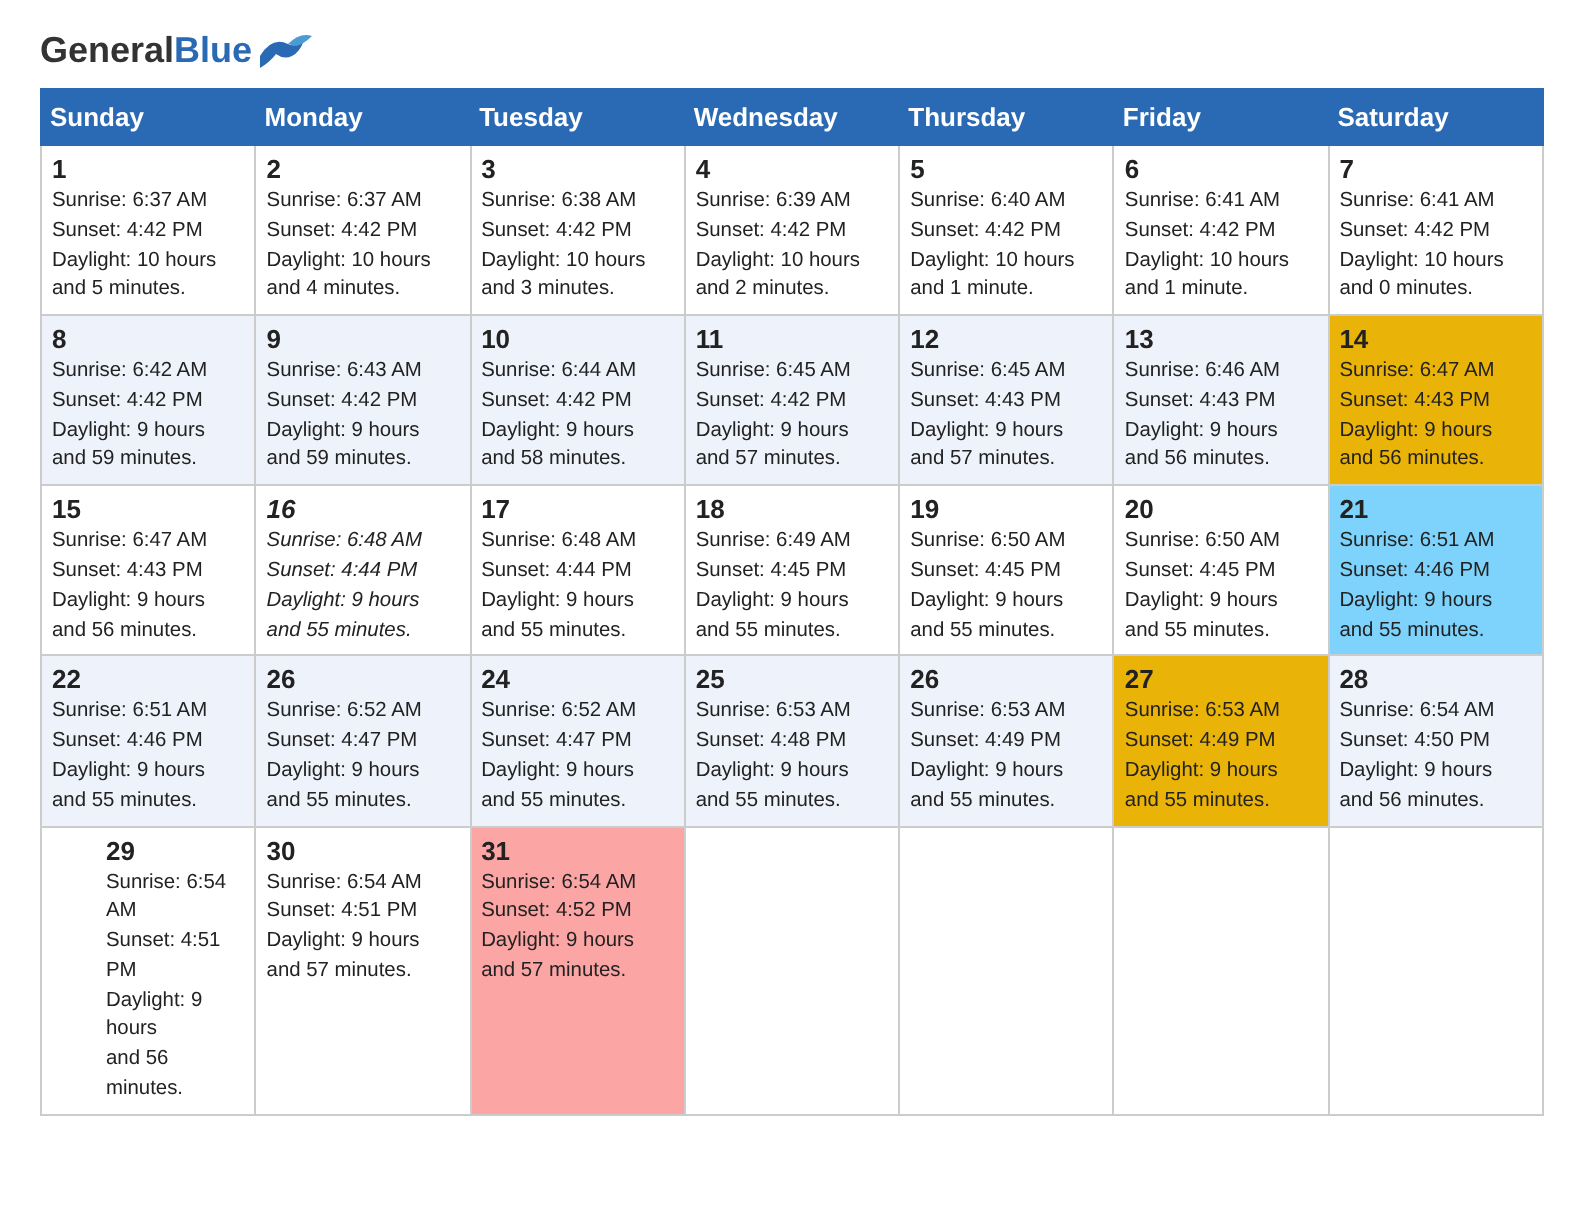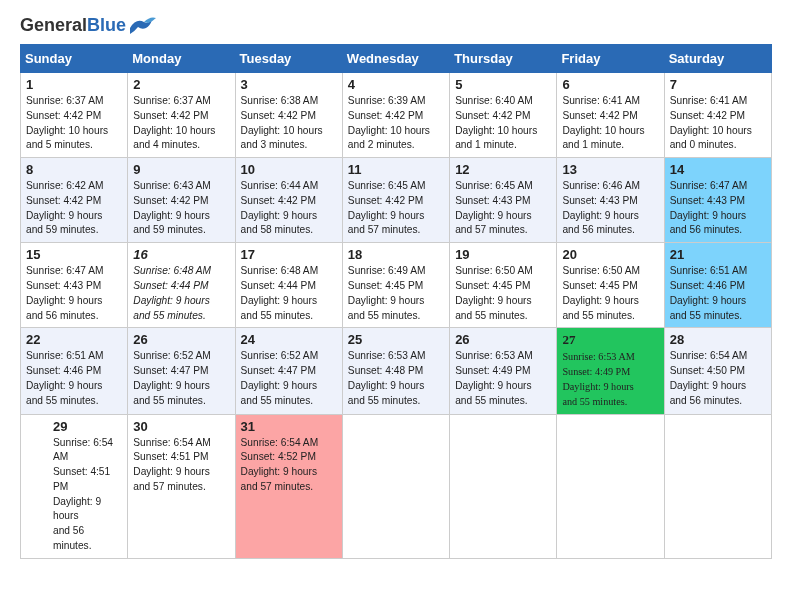--- a/index.html
+++ b/index.html
@@ -187,21 +187,21 @@
             <div class="cell-text">Sunrise: 6:45 AM<br>Sunset: 4:42 PM<br>Daylight: 9 hours<br>and 57 minutes.</div>
           </td>
           <td style="background: rgb(238, 242, 251);">
             <span class="day-number">12</span>
             <div class="cell-text">Sunrise: 6:45 AM<br>Sunset: 4:43 PM<br>Daylight: 9 hours<br>and 57 minutes.</div>
           </td>
           <td style="background: rgb(238, 242, 251);">
             <span class="day-number">13</span>
             <div class="cell-text">Sunrise: 6:46 AM<br>Sunset: 4:43 PM<br>Daylight: 9 hours<br>and 56 minutes.</div>
           </td>
-          <td style="background: #7dd3fc;">
+          <td style="background: #eab308;">
             <span class="day-number">14</span>
             <div class="cell-text">Sunrise: 6:47 AM<br>Sunset: 4:43 PM<br>Daylight: 9 hours<br>and 56 minutes.</div>
           </td>
         </tr>
         <tr>
           <td style="background: rgb(255, 255, 255);">
             <span class="day-number">15</span>
             <div class="cell-text">Sunrise: 6:47 AM<br>Sunset: 4:43 PM<br>Daylight: 9 hours<br>and 56 minutes.</div>
           </td>
           <td style="background: rgb(255, 255, 255); font-style: italic;">
@@ -243,21 +243,21 @@
             <div class="cell-text">Sunrise: 6:52 AM<br>Sunset: 4:47 PM<br>Daylight: 9 hours<br>and 55 minutes.</div>
           </td>
           <td style="background: rgb(238, 242, 251);">
             <span class="day-number">25</span>
             <div class="cell-text">Sunrise: 6:53 AM<br>Sunset: 4:48 PM<br>Daylight: 9 hours<br>and 55 minutes.</div>
           </td>
           <td style="background: rgb(238, 242, 251);">
             <span class="day-number">26</span>
             <div class="cell-text">Sunrise: 6:53 AM<br>Sunset: 4:49 PM<br>Daylight: 9 hours<br>and 55 minutes.</div>
           </td>
-          <td style="background: #22c55e; font-family: Liberation Serif, serif;">
+          <td style="background: #eab308;">
             <span class="day-number">27</span>
             <div class="cell-text">Sunrise: 6:53 AM<br>Sunset: 4:49 PM<br>Daylight: 9 hours<br>and 55 minutes.</div>
           </td>
           <td style="background: rgb(238, 242, 251);">
             <span class="day-number">28</span>
             <div class="cell-text">Sunrise: 6:54 AM<br>Sunset: 4:50 PM<br>Daylight: 9 hours<br>and 56 minutes.</div>
           </td>
         </tr>
         <tr>
           <td style="background: rgb(255, 255, 255); padding-left: 32px;">

